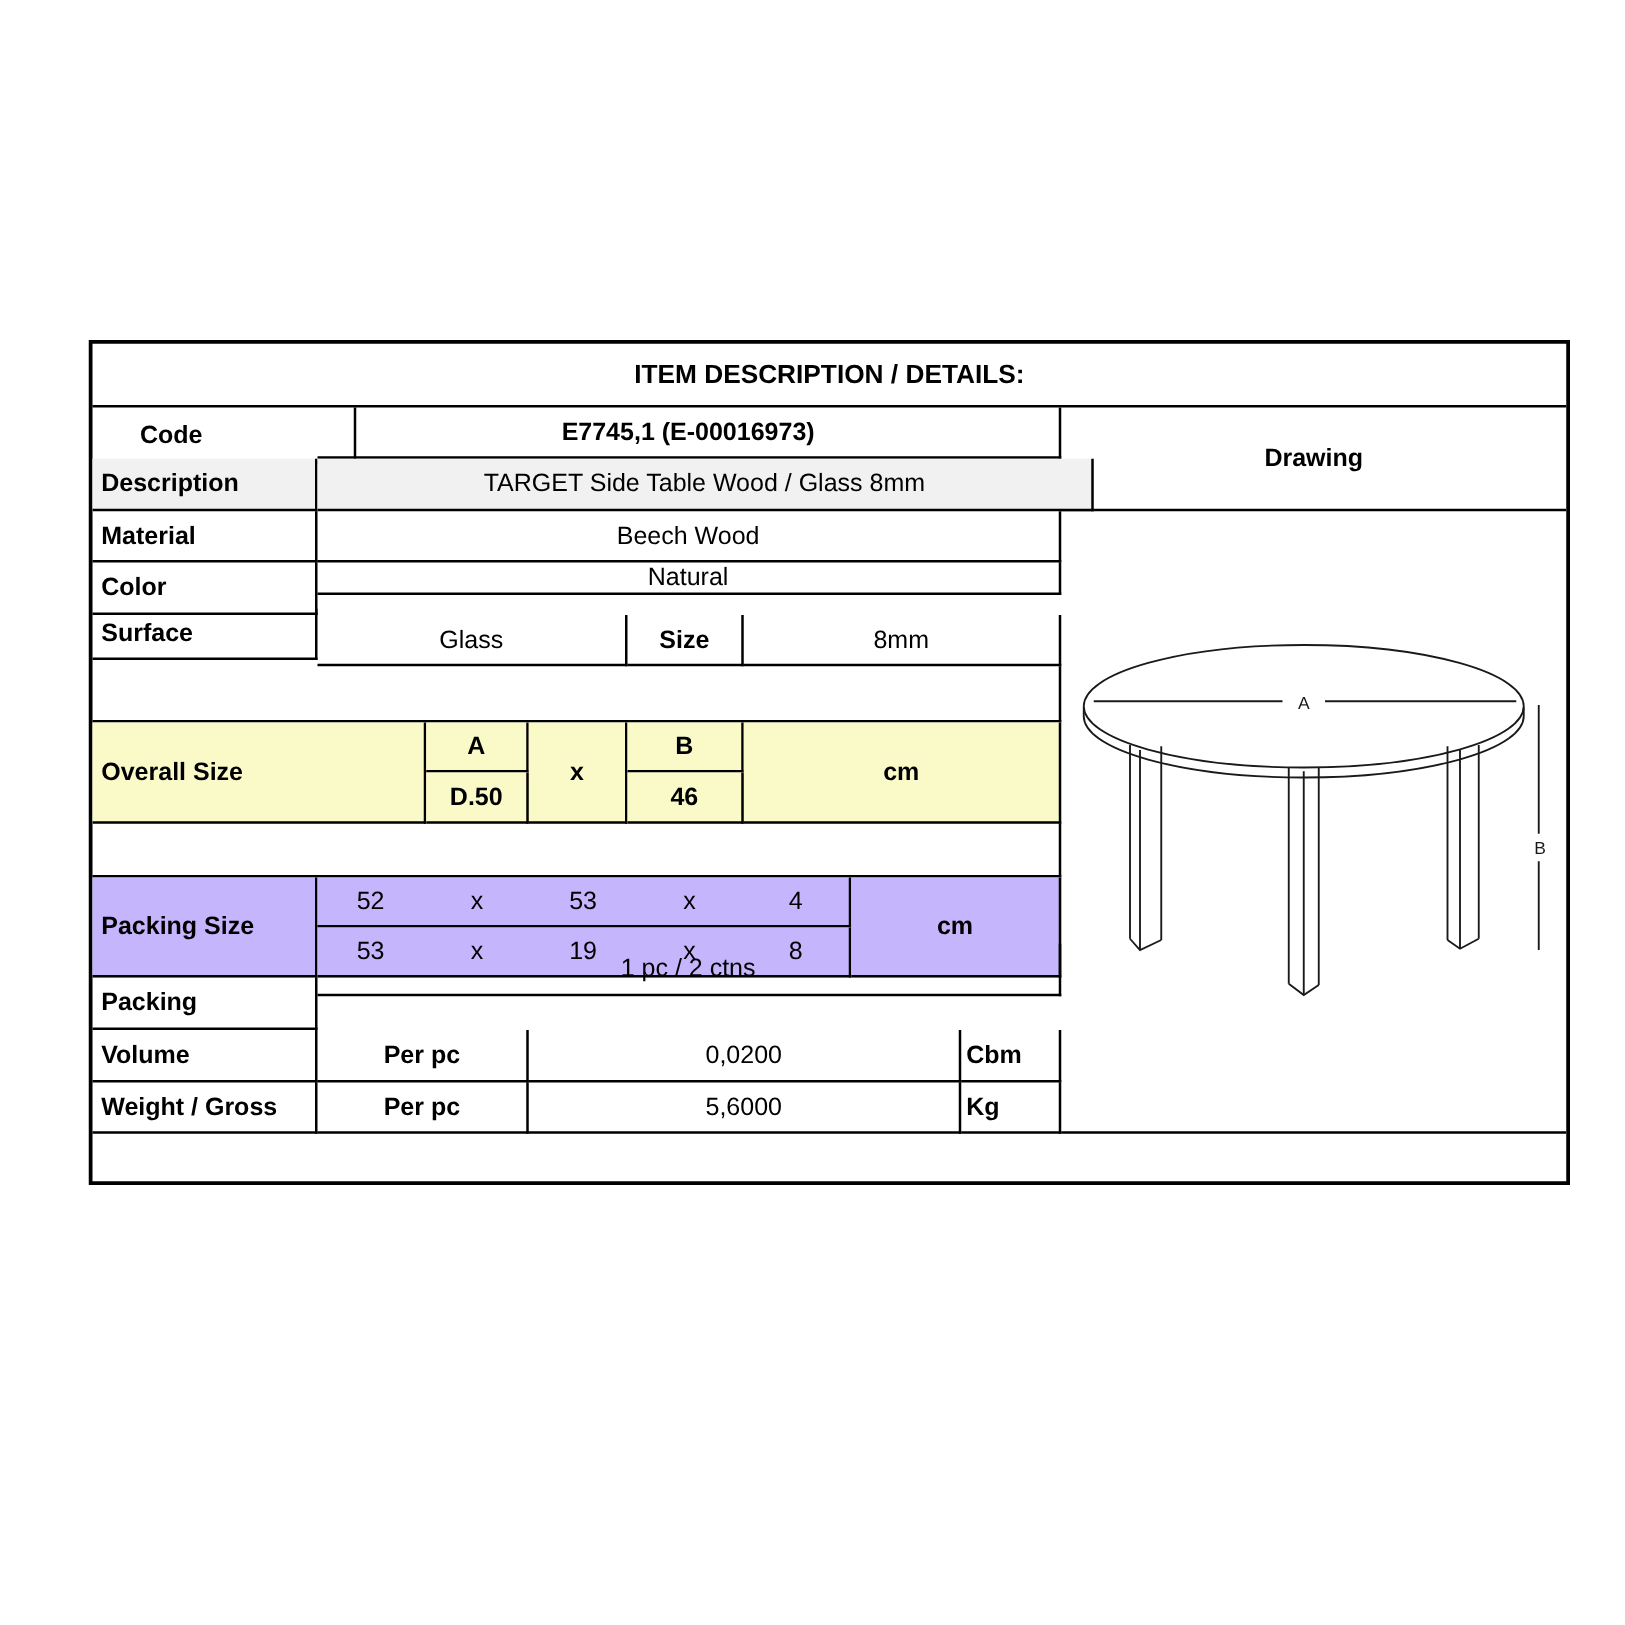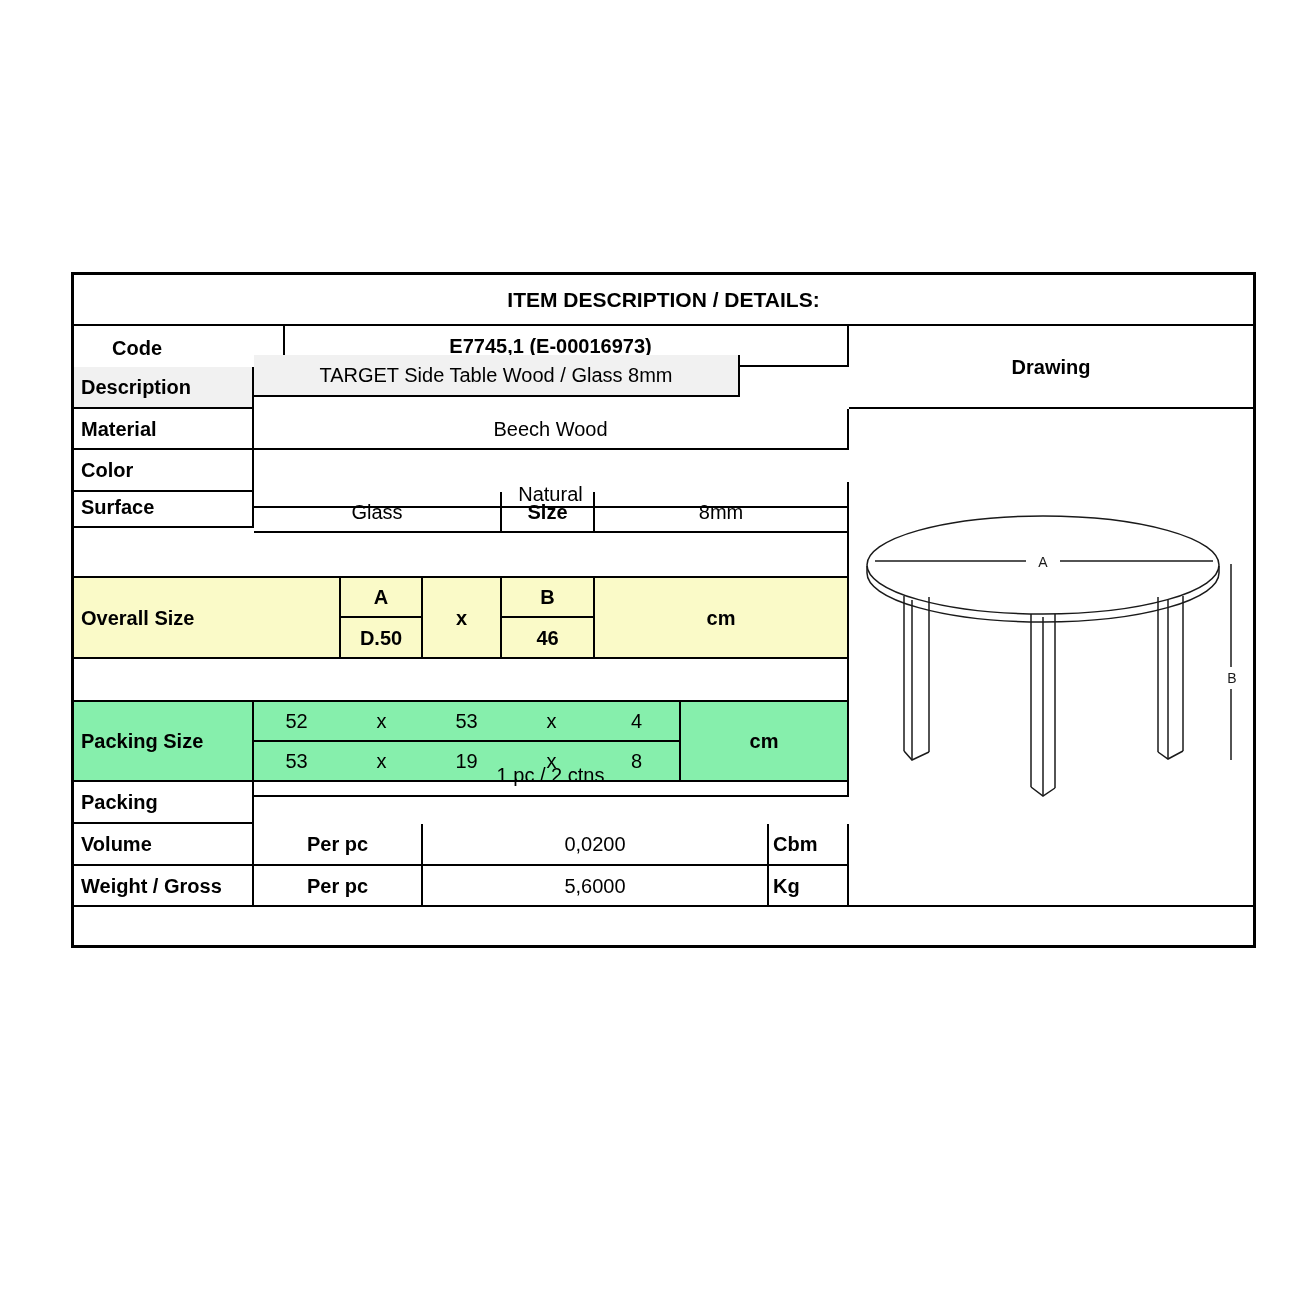--- a/index.html
+++ b/index.html
@@ -15,42 +15,42 @@
     position:absolute; box-sizing:border-box; display:flex; align-items:center;
     font-size:20px; line-height:1.1; white-space:nowrap; overflow:hidden;
   }
   .br { border-right:2px solid #000; }
   .bb { border-bottom:2px solid #000; }
   .lbl { font-weight:bold; padding-left:7px; justify-content:flex-start; }
   .ctr { justify-content:center; }
   .bold { font-weight:bold; }
   .unit { font-weight:bold; padding-left:4px; justify-content:flex-start; }
   .gray1 { background:#f1f1f1; }
-  .gray2 { background:#86efac; }
+  .gray2 { background:#c4b5fd; }
   .yellow { background:#fafac8; }
   .title { font-size:21px; font-weight:bold; }
   .five { display:grid; grid-template-columns:repeat(5,1fr); align-items:center; }
   .five span { text-align:center; }
   svg text { font-family:"Liberation Sans", sans-serif; font-size:14px; fill:#1a1a1a; }
 </style>
 </head>
 <body>
 
 <div id="page">
   <div id="sheet">
 
     <div class="cell bb ctr title" style="left:0;top:0;width:1179px;height:51px;">ITEM DESCRIPTION / DETAILS:</div>
 
     <div class="cell br bb lbl" style="left:0;top:51px;width:180px;height:45px;margin-left:31px;">Code</div>
     <div class="cell br bb ctr bold" style="left:180px;top:51px;width:595px;height:41px;">E7745,1 (E-00016973)</div>
 
     <div class="cell bb ctr bold" style="left:775px;top:51px;width:404px;height:83px;">Drawing</div>
 
     <div class="cell br bb lbl gray1" style="left:0;top:92px;width:180px;height:42px;">Description</div>
-    <div class="cell br bb ctr gray1" style="left:180px;top:80px;width:486px;height:42px;">TARGET Side Table Wood / Glass 8mm</div>
+    <div class="cell br bb ctr gray1" style="left:180px;top:92px;width:621px;height:42px;">TARGET Side Table Wood / Glass 8mm</div>
 
     <div class="cell br bb lbl" style="left:0;top:134px;width:180px;height:41px;">Material</div>
     <div class="cell br bb ctr" style="left:180px;top:134px;width:595px;height:41px;">Beech Wood</div>
 
     <div class="cell bb" style="left:775px;top:134px;width:404px;height:498px;">
       <svg width="404" height="498" viewBox="0 0 404 498" fill="none" stroke="#1a1a1a" stroke-width="1.5">
 
         <ellipse cx="194" cy="157" rx="176" ry="49"></ellipse>
 
         <path d="M 18 158 L 18 165 A 176 49 0 0 0 370 165 L 370 158"></path>
@@ -74,21 +74,21 @@
         <line x1="334" y1="188" x2="334" y2="343"></line>
         <path d="M 309 344 L 319 351 L 334 343"></path>
 
         <line x1="382" y1="156" x2="382" y2="259"></line>
         <line x1="382" y1="281" x2="382" y2="352"></line>
         <text x="383" y="275" text-anchor="middle" stroke="none" fill="#1a1a1a">B</text>
       </svg>
     </div>
 
     <div class="cell br bb lbl" style="left:0;top:175px;width:180px;height:42px;">Color</div>
-    <div class="cell br bb ctr" style="left:180px;top:175px;width:595px;height:26px;margin-top:32px;">Natural</div>
+    <div class="cell br bb ctr" style="left:180px;top:175px;width:595px;height:26px;">Natural</div>
 
     <div class="cell br bb lbl" style="left:0;top:212px;width:180px;height:41px;">Surface</div>
     <div class="cell br bb ctr" style="left:180px;top:217px;width:248px;height:41px;">Glass</div>
     <div class="cell br bb ctr bold" style="left:428px;top:217px;width:93px;height:41px;">Size</div>
     <div class="cell br bb ctr" style="left:521px;top:217px;width:254px;height:41px;">8mm</div>
 
     <div class="cell br bb" style="left:0;top:258px;width:775px;height:45px;"></div>
 
     <div class="cell br bb lbl yellow" style="left:0;top:303px;width:267px;height:81px;">Overall Size</div>
     <div class="cell br bb ctr bold yellow" style="left:267px;top:303px;width:82px;height:40px;">A</div>

